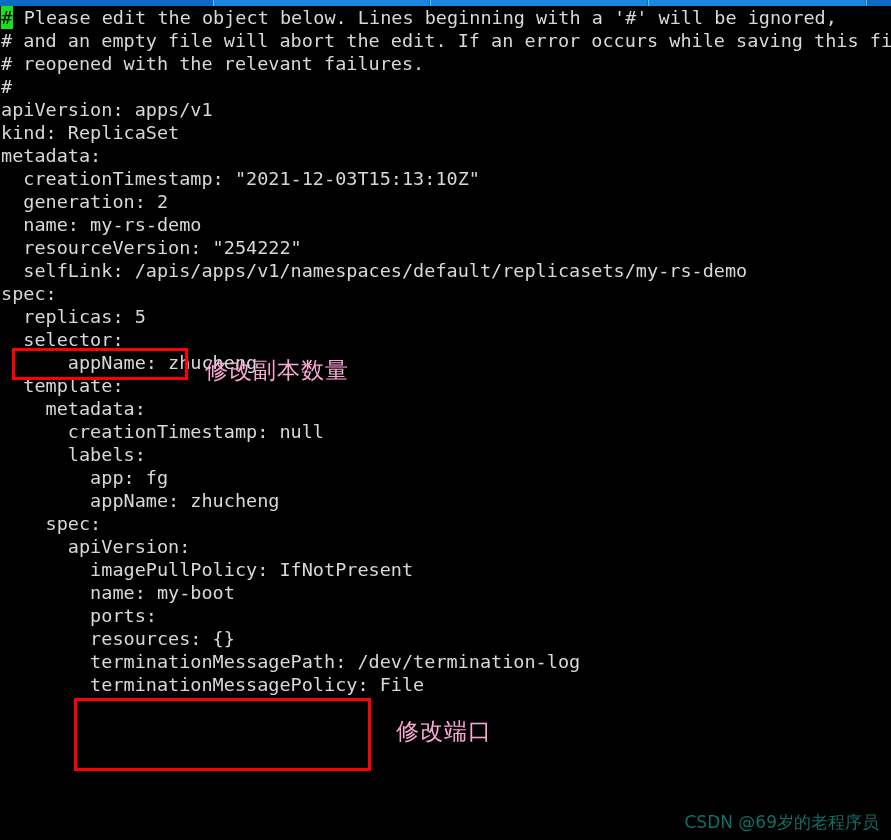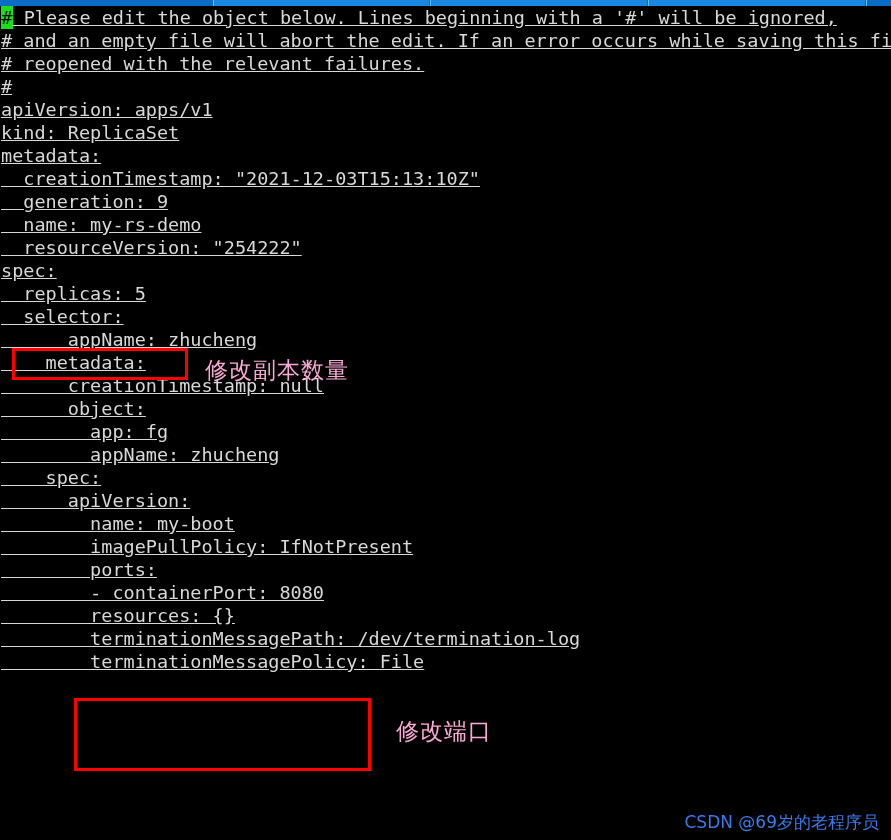--- a/index.html
+++ b/index.html
@@ -54,21 +54,21 @@
   .line {
     position: relative;
     height: 23px;
     line-height: 23px;
     font-size: 18.5px;
     letter-spacing: 0px;
     color: #d8d8d8;
     white-space: pre;
     padding-left: 1px;
   }
-  .line .txt { display: inline; text-decoration: underline; }
+  .line .txt { display: inline; }
 
   
   .cursor-cell {
     display: inline-block;
     background: #19e019;
     color: #000000;
     width: 11.6px;
     text-align: center;
   }
 
@@ -109,21 +109,21 @@
   #annot-ports {
     left: 396px;
     top: 710px;
   }
 
   
   #watermark {
     position: absolute;
     right: 12px;
     bottom: 6px;
-    color: #3b82f6;
+    color: #0f766e;
     font-family: "DejaVu Sans", "Liberation Sans", sans-serif;
     font-size: 17px;
     white-space: pre;
     opacity: 0.95;
     margin-top: 48px;
   }
 </style>
 </head>
 <body>
 
@@ -141,38 +141,39 @@
 
   <div id="lines">
       <div class="line"><span class="cursor-cell">#</span><span class="txt"> Please edit the object below. Lines beginning with a '#' will be ignored,</span></div>
       <div class="line"><span class="txt"># and an empty file will abort the edit. If an error occurs while saving this fil</span></div>
       <div class="line"><span class="txt"># reopened with the relevant failures.</span></div>
       <div class="line"><span class="txt">#</span></div>
       <div class="line"><span class="txt">apiVersion: apps/v1</span></div>
       <div class="line"><span class="txt">kind: ReplicaSet</span></div>
       <div class="line"><span class="txt">metadata:</span></div>
       <div class="line"><span class="txt">  creationTimestamp: "2021-12-03T15:13:10Z"</span></div>
-      <div class="line"><span class="txt">  generation: 9</span></div>
+      <div class="line"><span class="txt">  generation: 2</span></div>
       <div class="line"><span class="txt">  name: my-rs-demo</span></div>
       <div class="line"><span class="txt">  resourceVersion: "254222"</span></div>
+      <div class="line"><span class="txt">  selfLink: /apis/apps/v1/namespaces/default/replicasets/my-rs-demo</span></div>
       <div class="line"><span class="txt">spec:</span></div>
       <div class="line"><span class="txt">  replicas: 5</span></div>
       <div class="line"><span class="txt">  selector:</span></div>
       <div class="line"><span class="txt">      appName: zhucheng</span></div>
+      <div class="line"><span class="txt">  template:</span></div>
       <div class="line"><span class="txt">    metadata:</span></div>
       <div class="line"><span class="txt">      creationTimestamp: null</span></div>
-      <div class="line"><span class="txt">      object:</span></div>
+      <div class="line"><span class="txt">      labels:</span></div>
       <div class="line"><span class="txt">        app: fg</span></div>
       <div class="line"><span class="txt">        appName: zhucheng</span></div>
       <div class="line"><span class="txt">    spec:</span></div>
       <div class="line"><span class="txt">      apiVersion:</span></div>
+      <div class="line"><span class="txt">        imagePullPolicy: IfNotPresent</span></div>
       <div class="line"><span class="txt">        name: my-boot</span></div>
-      <div class="line"><span class="txt">        imagePullPolicy: IfNotPresent</span></div>
       <div class="line"><span class="txt">        ports:</span></div>
-      <div class="line"><span class="txt">        - containerPort: 8080</span></div>
       <div class="line"><span class="txt">        resources: {}</span></div>
       <div class="line"><span class="txt">        terminationMessagePath: /dev/termination-log</span></div>
       <div class="line"><span class="txt">        terminationMessagePolicy: File</span></div>
     </div>
 
   <div class="redbox" id="redbox-replicas"></div>
   <div class="redbox" id="redbox-ports"></div>
 
   <div class="annotation" id="annot-replicas">修改副本数量</div>
   <div class="annotation" id="annot-ports">修改端口</div>

